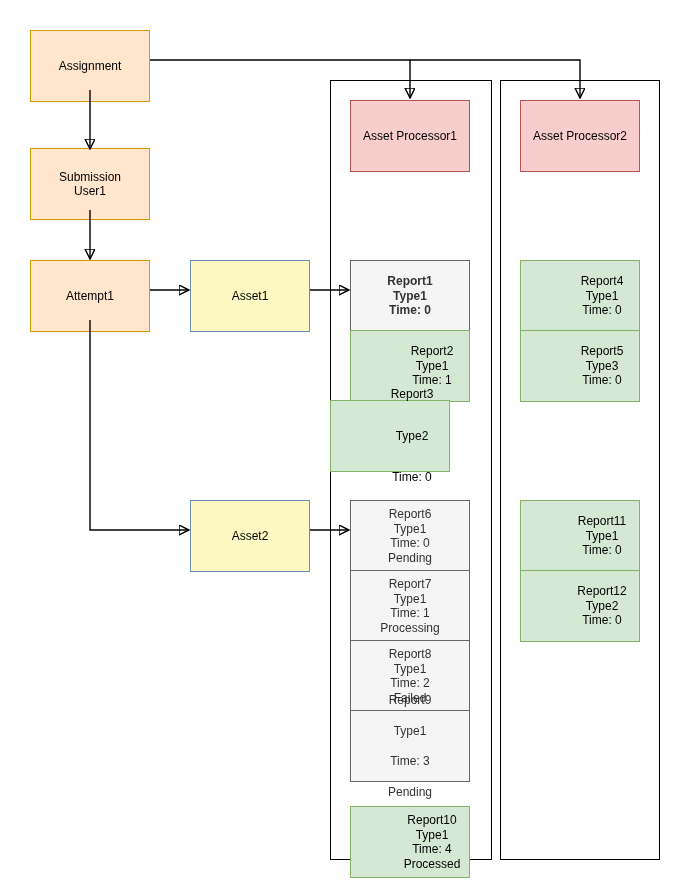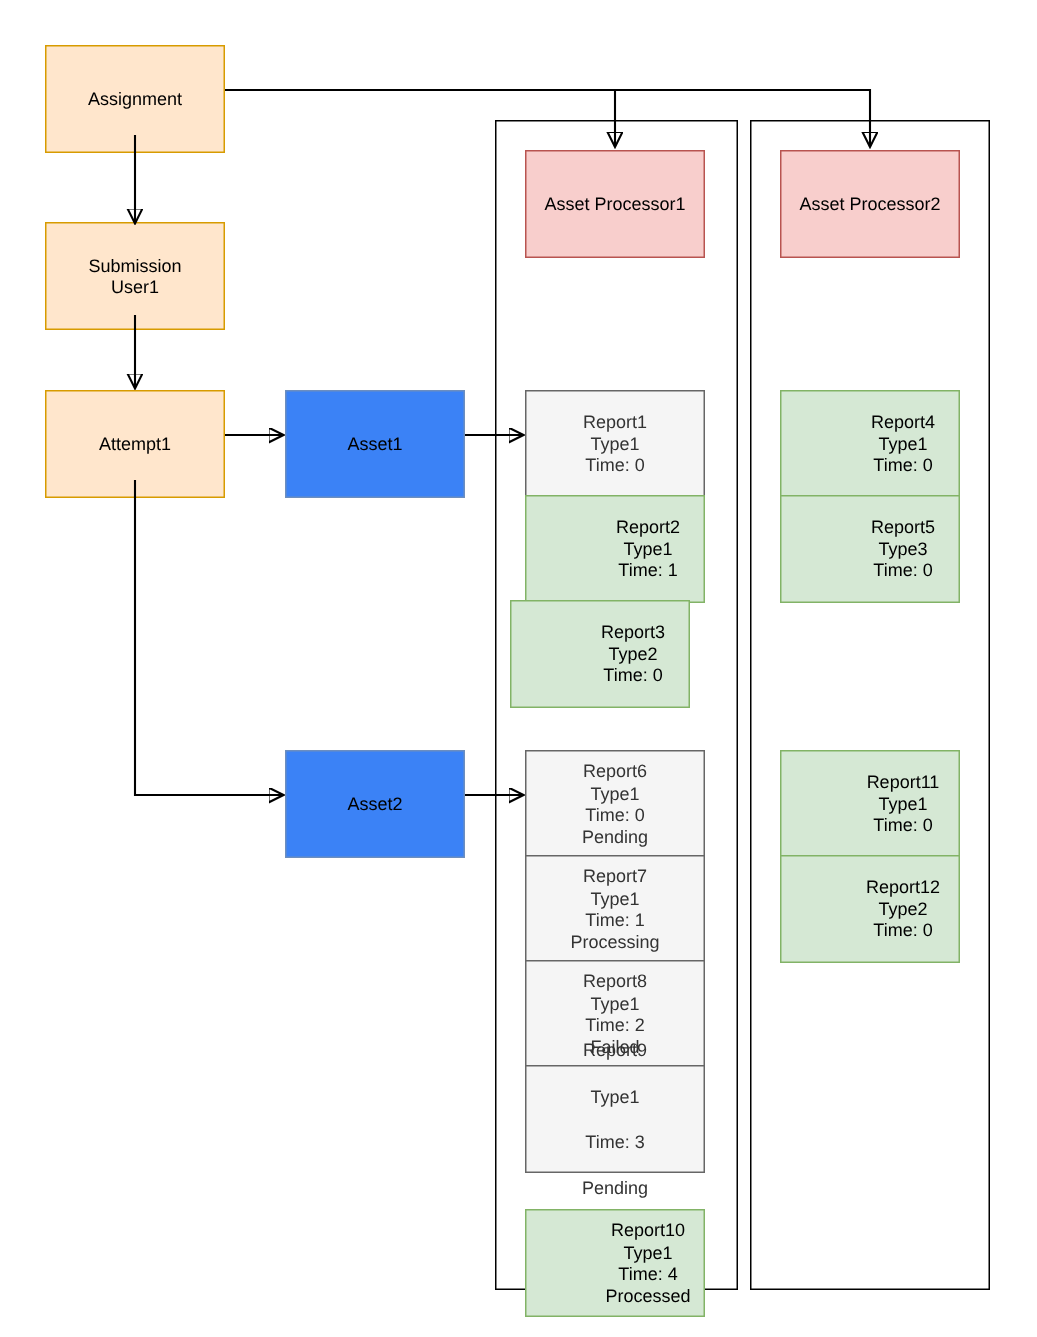--- a/index.html
+++ b/index.html
@@ -16,21 +16,21 @@
     box-sizing:border-box;
     border:1px solid #000;
     display:flex; flex-direction:column;
     align-items:center; justify-content:center;
     text-align:center;
     font-size:12px; line-height:14.5px;
     color:#000;
     white-space:nowrap;
   }
   .orange { background:#ffe6cc; border-color:#d79b00; }
-  .blue   { background:#3b82f6; border-color:#6c8ebf; }
+  .blue   { background:#fef9c3; border-color:#6c8ebf; }
   .red    { background:#f8cecc; border-color:#b85450; }
   .green  { background:#d5e8d4; border-color:#82b366;padding-left:44px; }
   .gray   { background:#f5f5f5; border-color:#666666; color:#333333; }
   .group {
     position:absolute;
     box-sizing:border-box;
     border:1px solid #000;
     background:transparent;
   }
   #edges {
@@ -69,33 +69,33 @@
   </div>
 
   <div class="node red" style="left:350px; top:100px;">
     <span>Asset Processor1</span>
   </div>
 
   <div class="node red" style="left:520px; top:100px;">
     <span>Asset Processor2</span>
   </div>
 
-  <div class="node gray" style="left:350px; top:260px;">
+  <div class="node gray" style="left:350px; top:260px;font-weight:bold;">
     <span>Report1</span>
     <span>Type1</span>
     <span>Time: 0</span>
   </div>
 
   <div class="node green" style="left:350px; top:330px;">
     <span>Report2</span>
     <span>Type1</span>
     <span>Time: 1</span>
   </div>
 
-  <div class="node green" style="left:340px; top:400px;">
+  <div class="node green" style="left:330px; top:400px;gap:27px;">
     <span>Report3</span>
     <span>Type2</span>
     <span>Time: 0</span>
   </div>
 
   <div class="node gray" style="left:350px; top:500px;">
     <span>Report6</span>
     <span>Type1</span>
     <span>Time: 0</span>
     <span>Pending</span>

